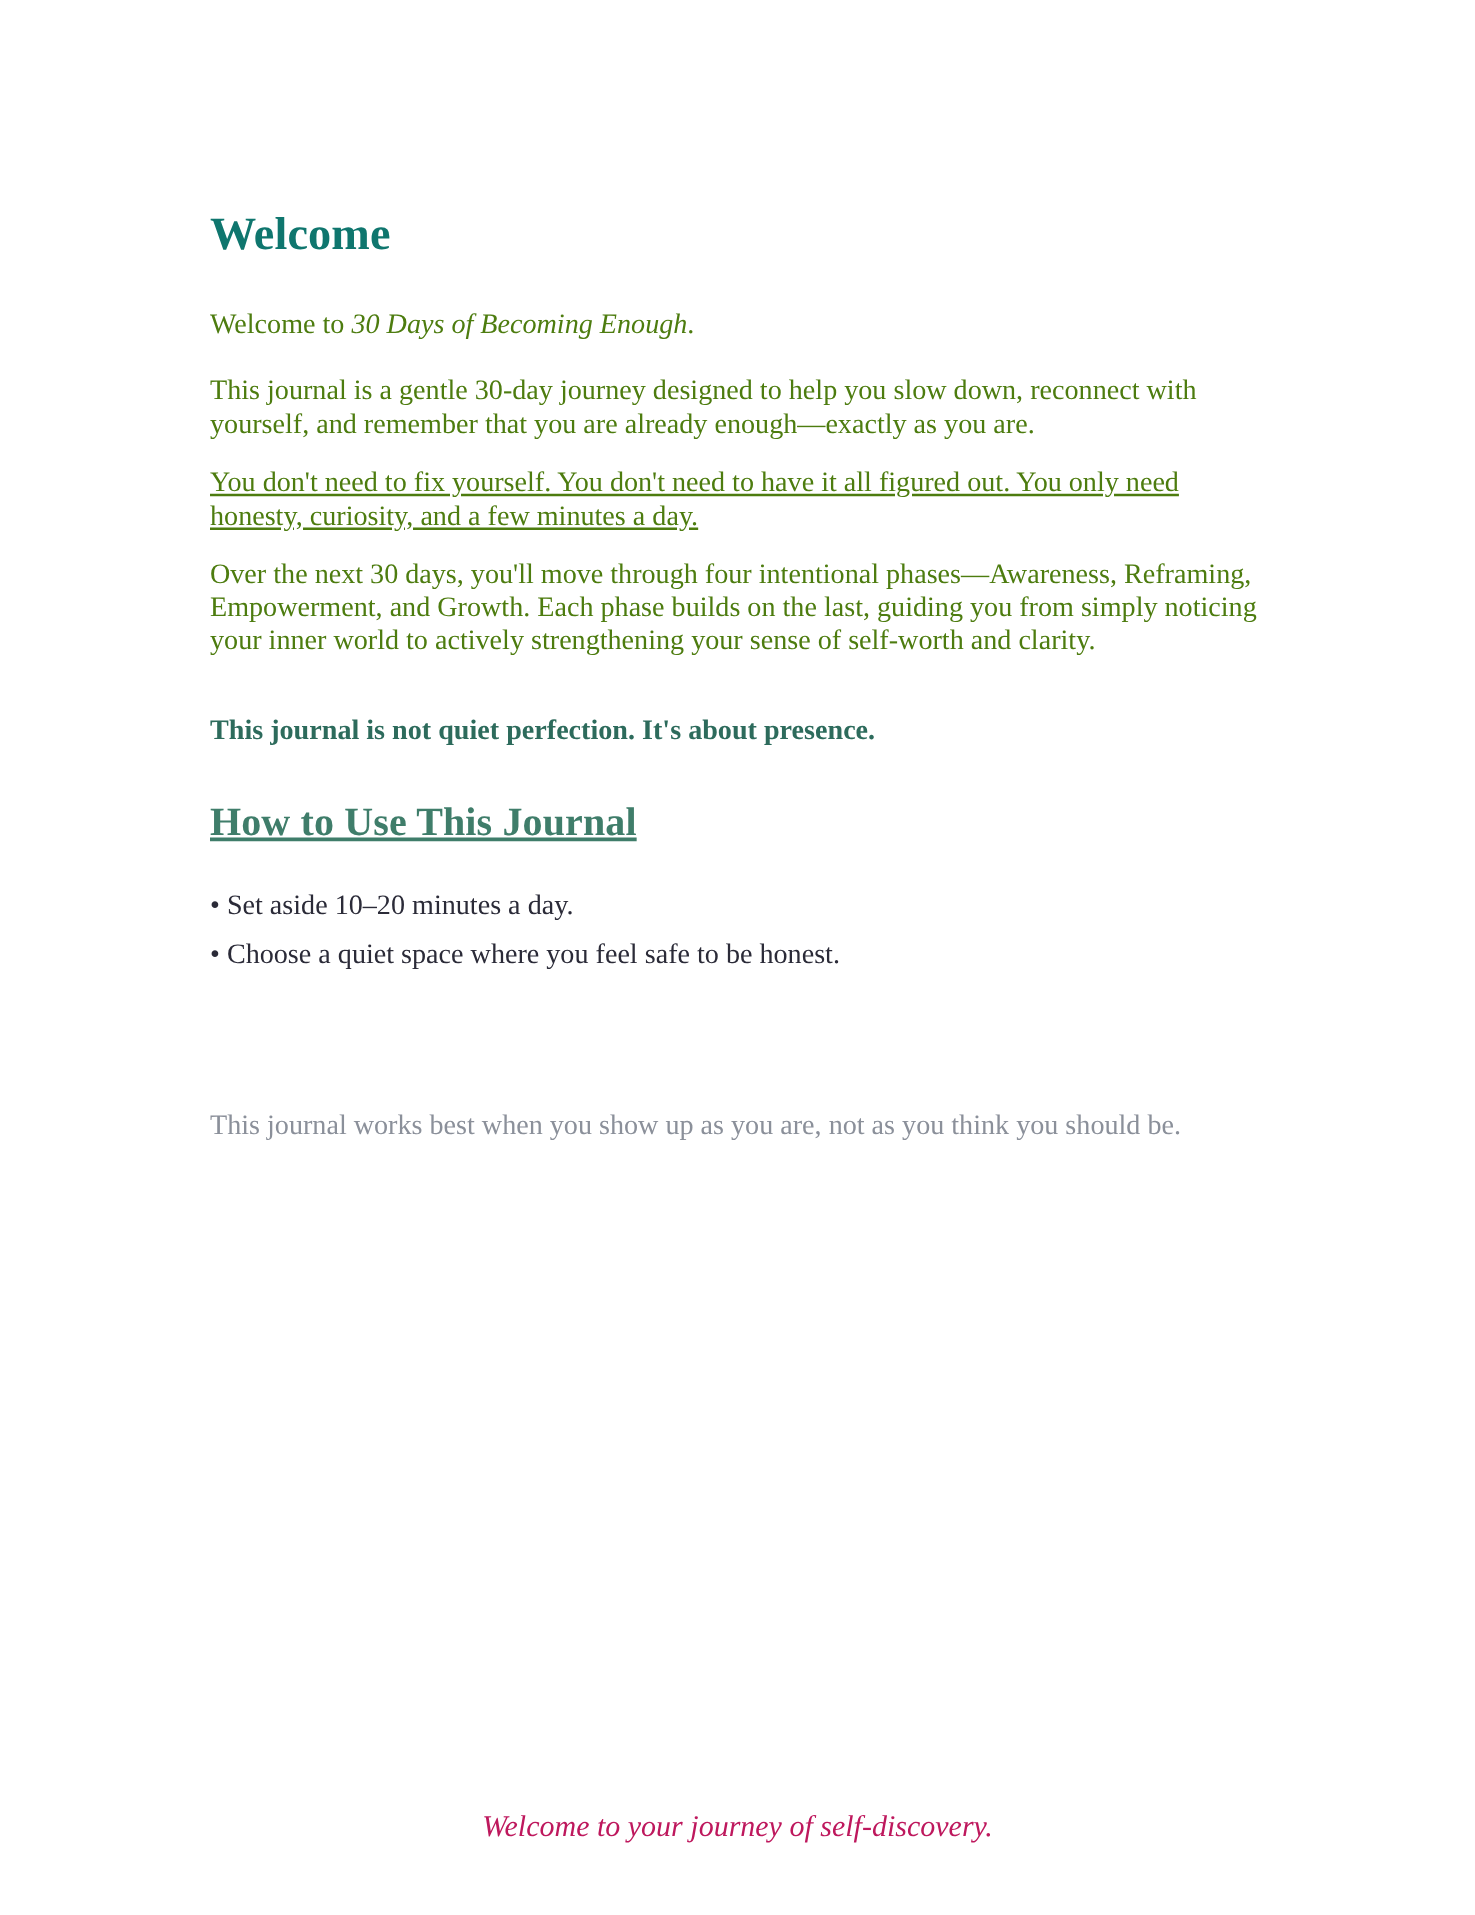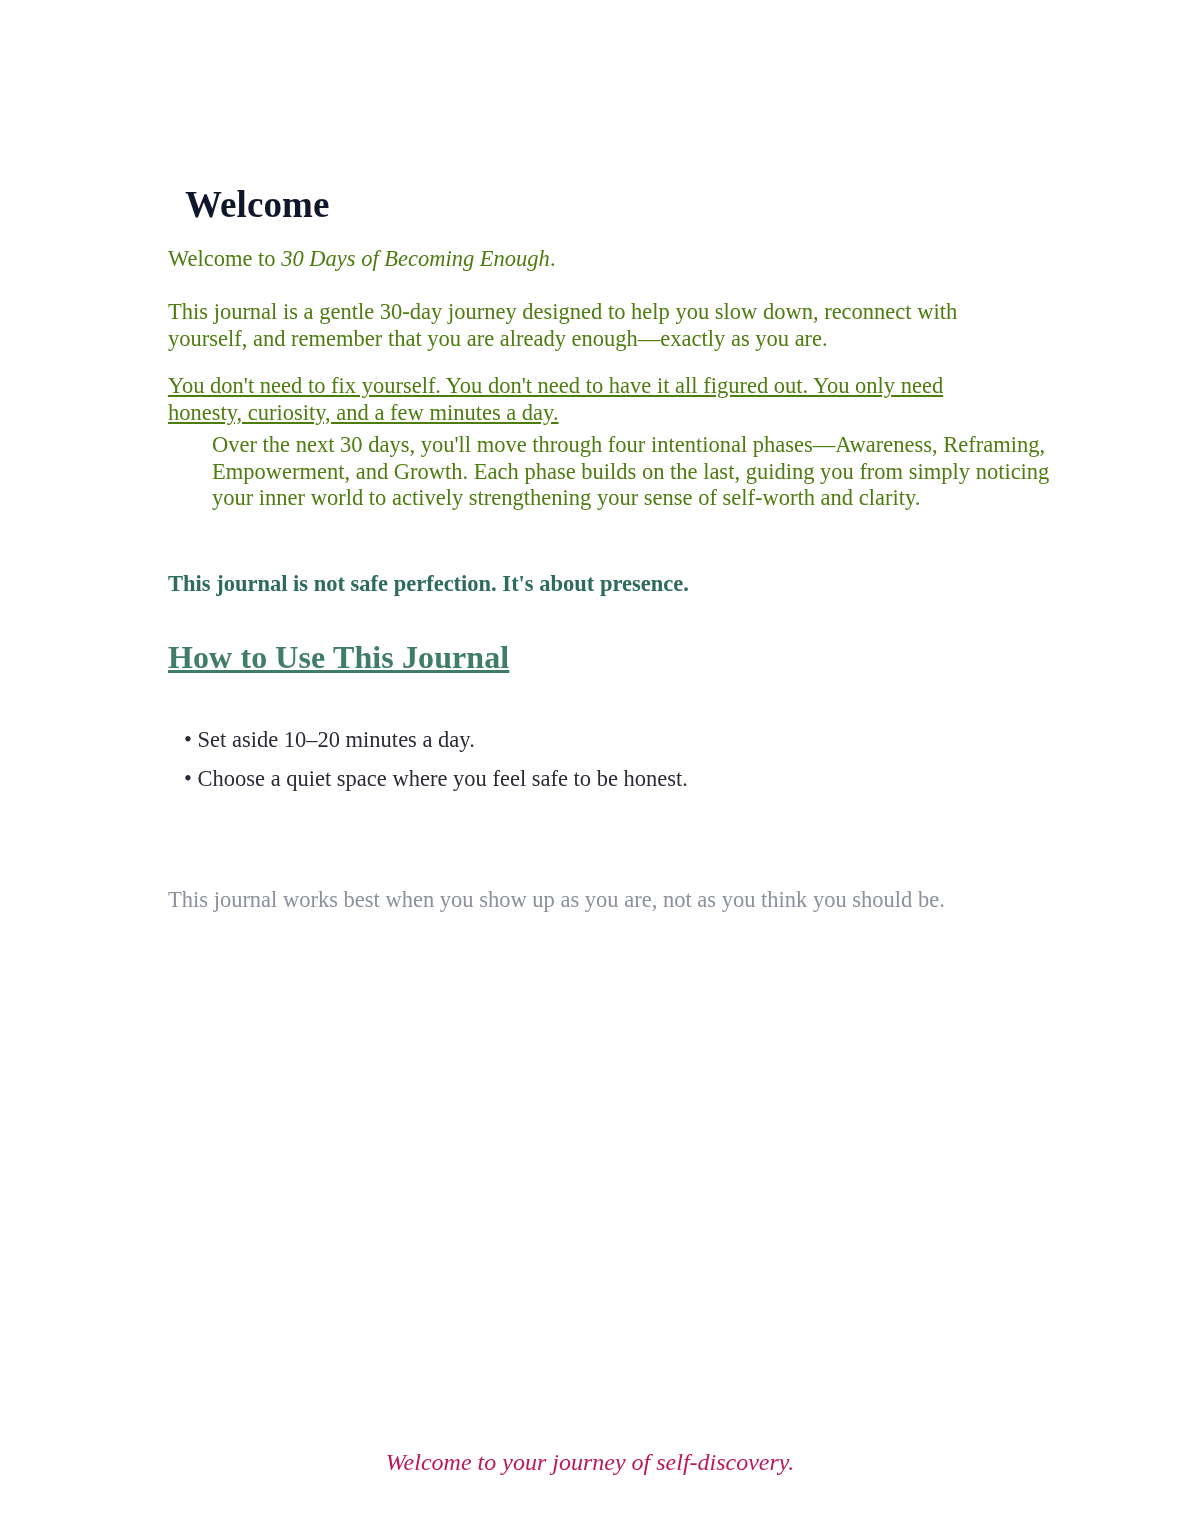--- a/index.html
+++ b/index.html
@@ -30,22 +30,22 @@
     left: 168px;
     top: 0;
     width: 848px;
   }
 
   
   h1.section-title {
     font-family: "Liberation Serif", "DejaVu Serif", serif;
     font-size: 37px;
     font-weight: bold;
-    color: #0f172a;
-    margin: 17px;
+    color: #0f766e;
+    margin: 0;
     padding: 0;
     line-height: 1.1;
     letter-spacing: 0.1px;
   }
 
   #welcome-heading-wrap { position: absolute; top: 168px; left: 0; }
   #howto-heading-wrap   { position: absolute; top: 640px; left: 0; }
 
   h2.section-title {
     font-family: "Liberation Serif", "DejaVu Serif", serif;
@@ -70,42 +70,42 @@
     margin: 0;
     text-align: left;
   }
   .para em, .italic {
     font-style: italic;
   }
 
   #para-intro   { top: 246px; }
   #para-gentle  { top: 299px; }
   #para-fix     { top: 373px; text-decoration: underline; }
-  #para-phases  { top: 432px; margin-left: 44px; }
+  #para-phases  { top: 446px; }
 
   .statement {
     position: absolute;
     left: 0;
     top: 571px;
     width: 848px;
     font-size: 22.5px;
     line-height: 26.5px;
     font-weight: bold;
     color: #2d6b5c;
     margin: 0;
   }
 
   
   .bullets {
     position: absolute;
     left: 0;
     top: 711px;
     width: 848px;
     list-style: none;
-    margin: 16px;
+    margin: 0;
     padding: 0;
   }
   .bullets li {
     font-size: 22.5px;
     line-height: 26px;
     color: #2b2b38;
     margin: 0 0 13px 0;
     padding: 0;
     white-space: nowrap;
   }
@@ -149,21 +149,21 @@
     </div>
 
     <p class="para" id="para-intro"><span>Welcome to </span><em class="italic">30 Days of Becoming Enough</em><span>.</span></p>
 
     <p class="para" id="para-gentle">This journal is a gentle 30-day journey designed to help you slow down, reconnect with yourself, and remember that you are already enough—exactly as you are.</p>
 
     <p class="para" id="para-fix">You don't need to fix yourself. You don't need to have it all figured out. You only need honesty, curiosity, and a few minutes a day.</p>
 
     <p class="para" id="para-phases">Over the next 30 days, you'll move through four intentional phases—Awareness, Reframing, Empowerment, and Growth. Each phase builds on the last, guiding you from simply noticing your inner world to actively strengthening your sense of self-worth and clarity.</p>
 
-    <p class="statement">This journal is not safe perfection. It's about presence.</p>
+    <p class="statement">This journal is not quiet perfection. It's about presence.</p>
 
     <div id="howto-heading-wrap">
       <h2 class="section-title">How to Use This Journal</h2>
     </div>
 
     <ul class="bullets">
       <li><span class="dot">•</span> <span>Set aside 10–20 minutes a day.</span></li>
       <li><span class="dot">•</span> <span>Choose a quiet space where you feel safe to be honest.</span></li>
     </ul>
 

